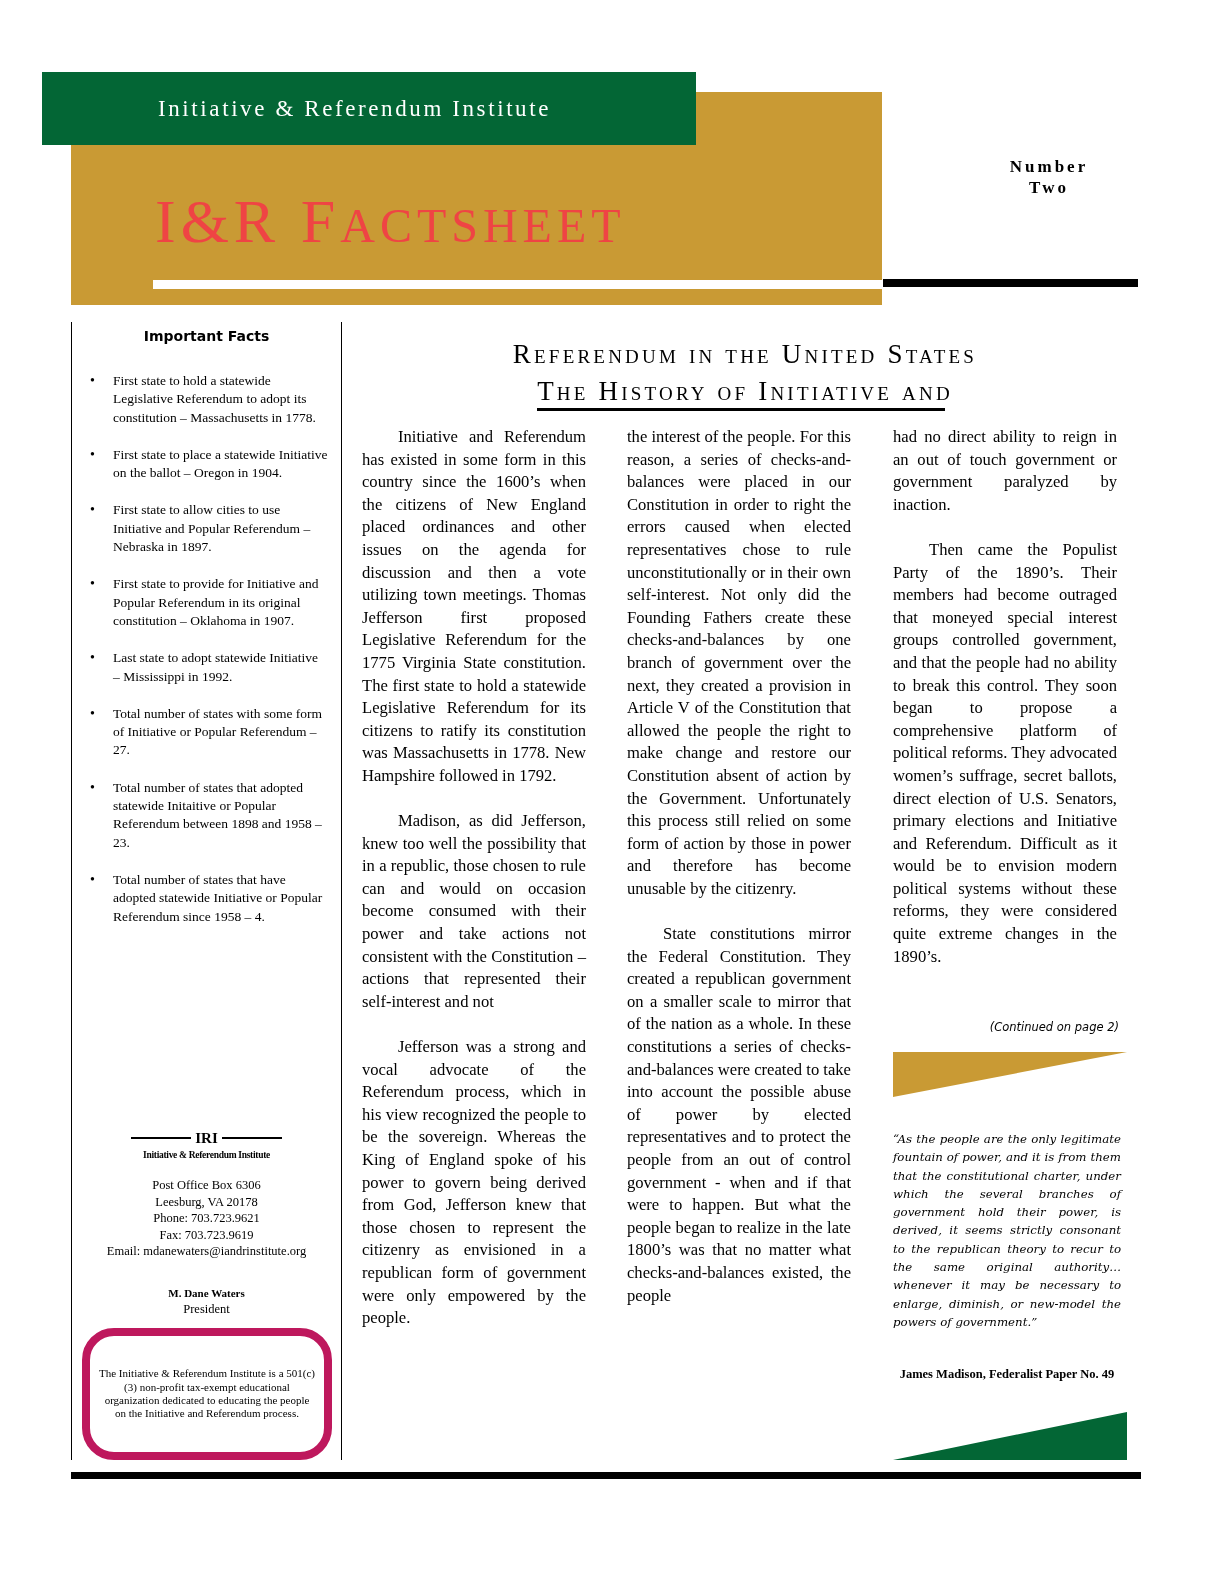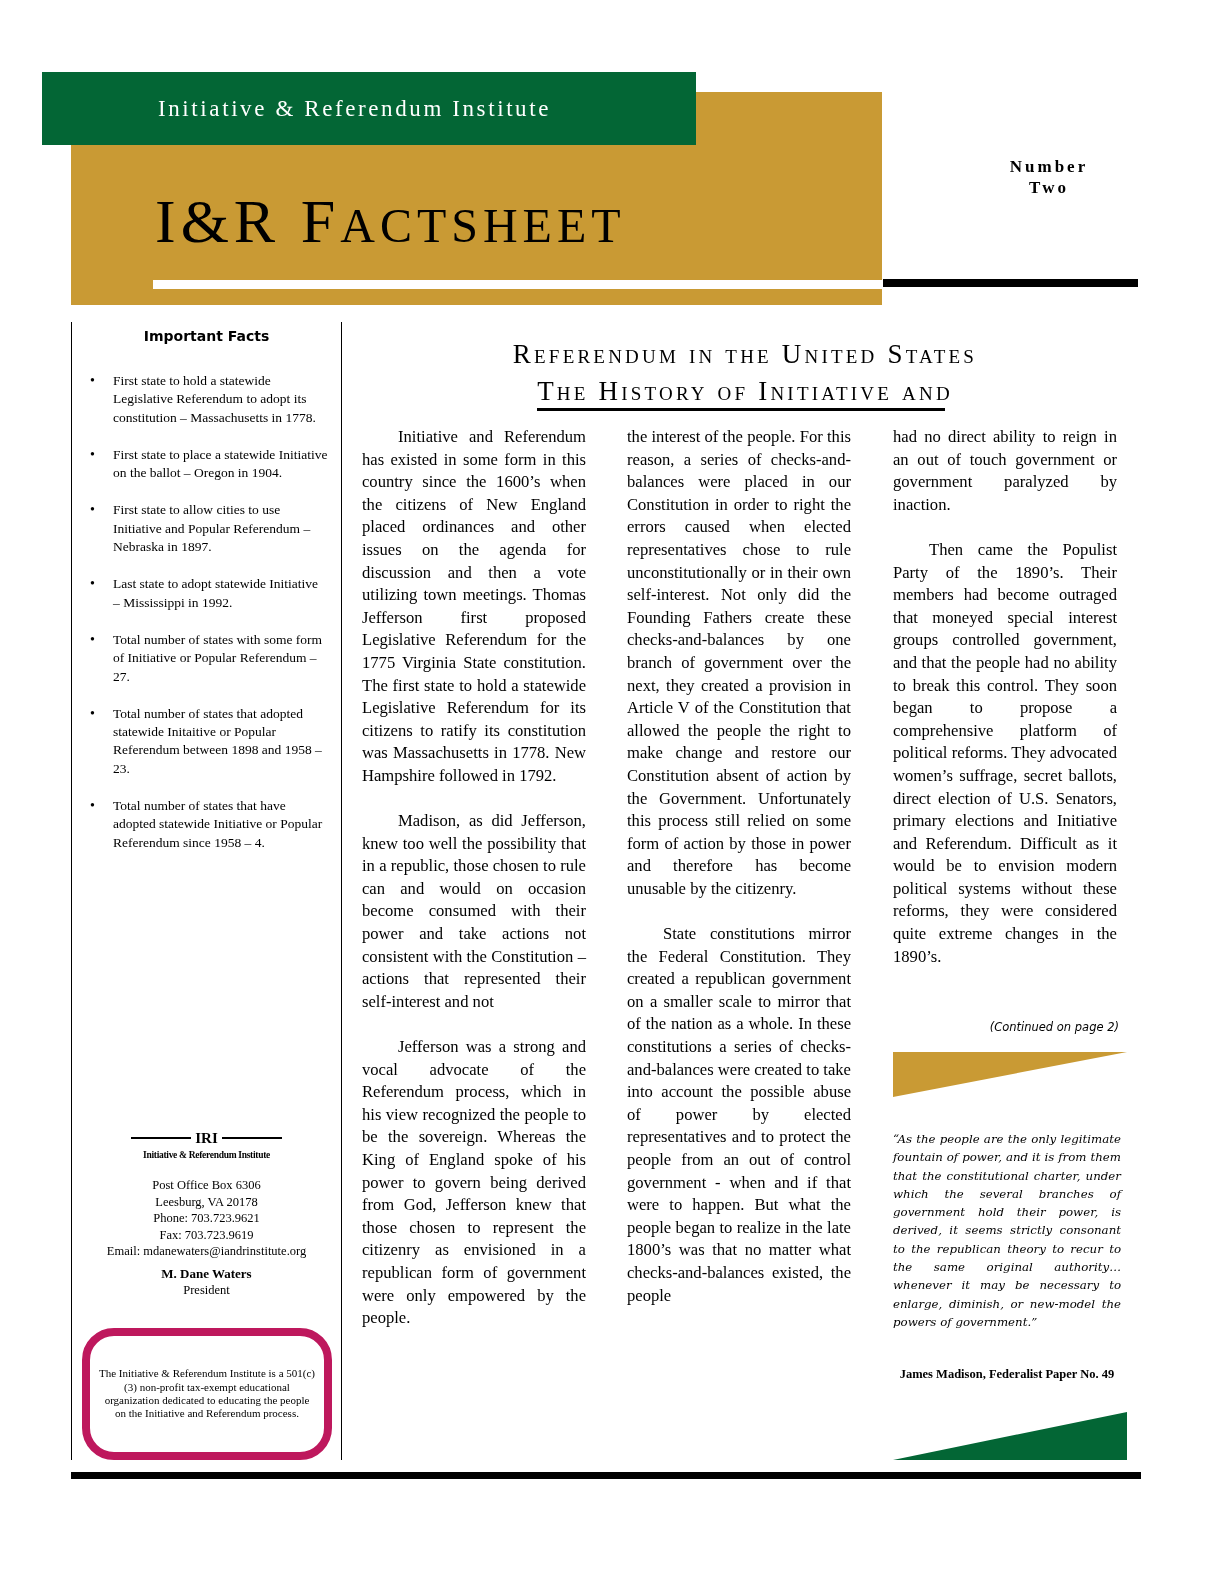--- a/index.html
+++ b/index.html
@@ -8,42 +8,42 @@
   .abs { position:absolute; }
 
   
   .gold-box { left:71px; top:92px; width:811px; height:213px; background:#C99A34; }
   .gold-white-bar { left:153px; top:280px; width:729px; height:9px; background:#ffffff; }
   .green-bar { left:42px; top:72px; width:654px; height:73px; background:#036635; }
   .green-title { left:42px; top:72px; width:654px; height:73px; color:#fff;
                  font-family:"Liberation Serif", serif; font-size:23px; letter-spacing:2.6px;
                  line-height:73px; text-indent:116px; white-space:nowrap; }
   .factsheet-title { left:155px; top:190px; font-size:62px; letter-spacing:5px; line-height:1;
-                     white-space:nowrap; color:#000000; }
+                     white-space:nowrap; color:#ef4444; }
   .factsheet-title .big { font-size:62px; }
   .factsheet-title .sc { font-size:48px; }
   .issue-number { left:984px; top:156px; width:130px; text-align:center; font-weight:bold;
                   font-size:17px; letter-spacing:3px; line-height:21px; }
   .black-bar-top { left:883px; top:279px; width:255px; height:8px; background:#000; }
 
   
   .side-line-left { left:71px; top:322px; width:1px; height:1138px; background:#000; }
   .side-line-right { left:341px; top:322px; width:1px; height:1138px; background:#000; }
   .facts-heading { left:72px; top:328px; width:269px; text-align:center;
                    font-family:"DejaVu Sans", sans-serif; font-weight:bold; font-size:14px; }
   .facts-list { left:88px; top:372px; width:240px; margin:0; padding:0; list-style:none;
                 font-size:13.5px; line-height:18.3px; }
   .facts-list li { position:relative; padding-left:25px; margin-bottom:19px; }
   .facts-list li::before { content:"\2022"; position:absolute; left:2px; top:0; font-size:14px; }
 
   .iri-block { left:72px; top:1130px; width:269px; text-align:center; font-size:12.5px; line-height:16.5px; }
   .iri-logo { display:flex; align-items:center; justify-content:center; gap:4px; font-weight:bold; font-size:15px; }
   .iri-logo .rule { width:60px; height:2px; background:#000; }
   .iri-sub { font-weight:bold; font-size:9.5px; letter-spacing:-0.3px; margin-bottom:14px; }
-  .iri-name { font-weight:bold; font-size:13px; margin-top:6px; }
+  .iri-name { font-weight:bold; font-size:11px; margin-top:25px; }
   .mission-box { left:82px; top:1328px; width:250px; height:132px; box-sizing:border-box;
                  border:8px solid #be185d; border-radius:32px; display:flex; align-items:center;
                  justify-content:center; text-align:center; font-size:11px; line-height:13.4px; padding:0 8px; }
 
   
   .article-title { left:350px; top:336px; width:790px; text-align:center; font-size:27px;
                    letter-spacing:3.2px; line-height:37px; font-variant:small-caps; font-weight:normal; }
   .title-underline { left:537px; top:408px; width:408px; height:3px; background:#000; }
   .col { top:426px; width:224px; font-size:16.6px; line-height:22.6px; text-align:justify; }
   .col p { margin:0 0 22.6px 0; text-indent:36px; }
@@ -76,20 +76,21 @@
 </div>
 <div class="abs black-bar-top"></div>
 
 <div class="abs side-line-left"></div>
 <div class="abs side-line-right"></div>
 <div class="abs facts-heading">Important Facts</div>
 <ul class="abs facts-list">
   <li>First state to hold a statewide Legislative Referendum to adopt its constitution – Massachusetts in 1778.</li>
   <li>First state to place a statewide Initiative on the ballot – Oregon in 1904.</li>
   <li>First state to allow cities to use Initiative and Popular Referendum – Nebraska in 1897.</li>
+  <li>First state to provide for Initiative and Popular Referendum in its original constitution – Oklahoma in 1907.</li>
   <li>Last state to adopt statewide Initiative – Mississippi in 1992.</li>
   <li>Total number of states with some form of Initiative or Popular Referendum – 27.</li>
   <li>Total number of states that adopted statewide Initaitive or Popular Referendum between 1898 and 1958 – 23.</li>
   <li>Total number of states that have adopted statewide Initiative or Popular Referendum since 1958 – 4.</li>
 </ul>
 
 <div class="abs iri-block">
   <div class="iri-logo">
     <span class="rule"></span>
     <span>IRI</span>

